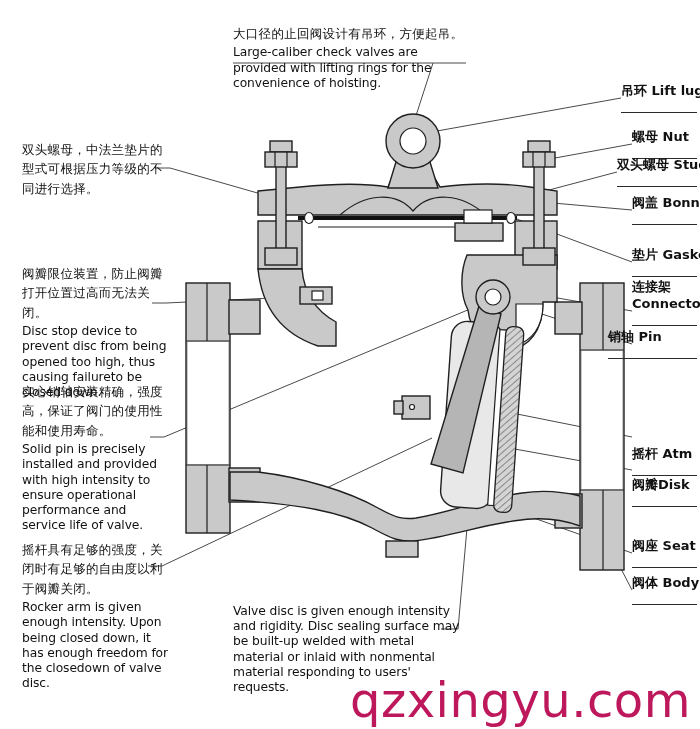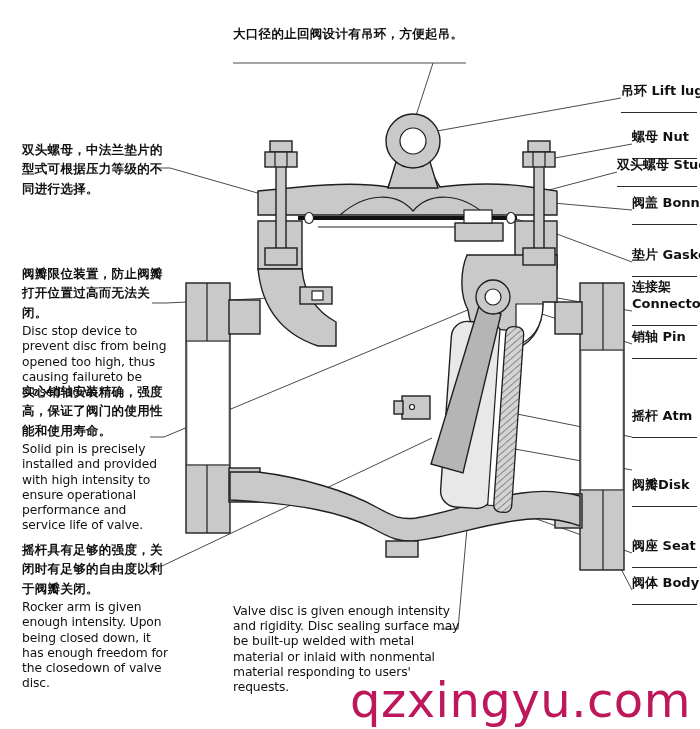--- a/index.html
+++ b/index.html
@@ -10,21 +10,21 @@
   .canvas{position:relative;width:700px;height:729px;background:var(--bg);
     font-family:"DejaVu Sans","Liberation Sans",sans-serif;color:var(--text);overflow:hidden;}
   svg{position:absolute;left:0;top:0;}
   .f{fill:var(--fill);stroke:var(--outline);stroke-width:1.4;}
   .fd{fill:var(--filldark);stroke:var(--outline);stroke-width:1.4;}
   .fl{fill:var(--disc);stroke:var(--outline);stroke-width:1.4;}
   .w{fill:#fff;stroke:var(--outline);stroke-width:1.2;}
   .ln{stroke:var(--outline);stroke-width:1.2;fill:none;}
   .leader{stroke:var(--leader);stroke-width:1;fill:none;}
   .note{position:absolute;}
-  .note .zh{font-size:12.5px;line-height:1.55;font-weight:700;letter-spacing:.3px;}
+  .note .zh{font-size:12.5px;line-height:1.55;font-weight:400;letter-spacing:.3px;}
   .note .en{font-size:12.3px;line-height:1.24;margin-top:2px;letter-spacing:-.1px;}
   .plabel{position:absolute;right:3px;border-bottom:1.4px solid #2b2b2b;
     font-size:13px;font-weight:600;line-height:1.3;padding-bottom:12px;white-space:nowrap;}
   .watermark{position:absolute;left:350px;top:672px;font-size:48px;font-weight:400;
     color:#be185d;letter-spacing:.5px;white-space:nowrap;z-index:5;}
 </style>
 </head>
 <body>
 
 <div class="canvas">
@@ -154,20 +154,21 @@
     </g>
 
     <g>
       <circle cx="493" cy="297" r="17" class="f"></circle>
       <circle cx="493" cy="297" r="8" class="w"></circle>
     </g>
   </svg>
 
   <div class="note" style="left:233px;top:24px;width:236px">
     <div class="zh">大口径的止回阀设计有吊环，方便起吊。</div>
+    <div class="en">Large-caliber check valves are provided with lifting rings for the convenience of hoisting.</div>
   </div>
 
   <div class="note" style="left:22px;top:140px;width:148px">
     <div class="zh">双头螺母，中法兰垫片的型式可根据压力等级的不同进行选择。</div>
   </div>
   <div class="note" style="left:22px;top:382px;width:148px">
     <div class="zh">实心销轴安装精确，强度高，保证了阀门的使用性能和使用寿命。</div>
     <div class="en">Solid pin is precisely installed and provided with high intensity to ensure operational performance and service life of valve.</div>
   </div>
   <div class="note" style="left:22px;top:264px;width:148px">
@@ -182,21 +183,21 @@
   <div class="note" style="left:233px;top:602px;width:232px">
     <div class="en">Valve disc is given enough intensity and rigidity. Disc sealing surface may be built-up welded with metal material or inlaid with nonmental material responding to users' requests.</div>
   </div>
 
   <div class="plabel" style="left:621px;top:83px"><span>吊环 Lift lug</span></div>
   <div class="plabel" style="left:632px;top:129px"><span>螺母 Nut</span></div>
   <div class="plabel" style="left:617px;top:157px"><span>双头螺母 Stud</span></div>
   <div class="plabel" style="left:632px;top:195px"><span>阀盖 Bonnet</span></div>
   <div class="plabel" style="left:632px;top:247px"><span>垫片 Gasket</span></div>
   <div class="plabel" style="left:632px;top:279px"><span>连接架</span><br><span>Connector</span></div>
-  <div class="plabel" style="left:632px;top:329px"><span>销轴 Pin</span></div>
-  <div class="plabel" style="left:632px;top:408px"><span>摇杆 Atm</span></div>
+  <div class="plabel" style="left:608px;top:329px"><span>销轴 Pin</span></div>
+  <div class="plabel" style="left:632px;top:446px"><span>摇杆 Atm</span></div>
   <div class="plabel" style="left:632px;top:477px"><span>阀瓣Disk</span></div>
   <div class="plabel" style="left:632px;top:538px"><span>阀座 Seat</span></div>
   <div class="plabel" style="left:632px;top:575px"><span>阀体 Body</span></div>
 
   <div class="watermark">qzxingyu.com</div>
 
 </div>
 
 </body></html>

